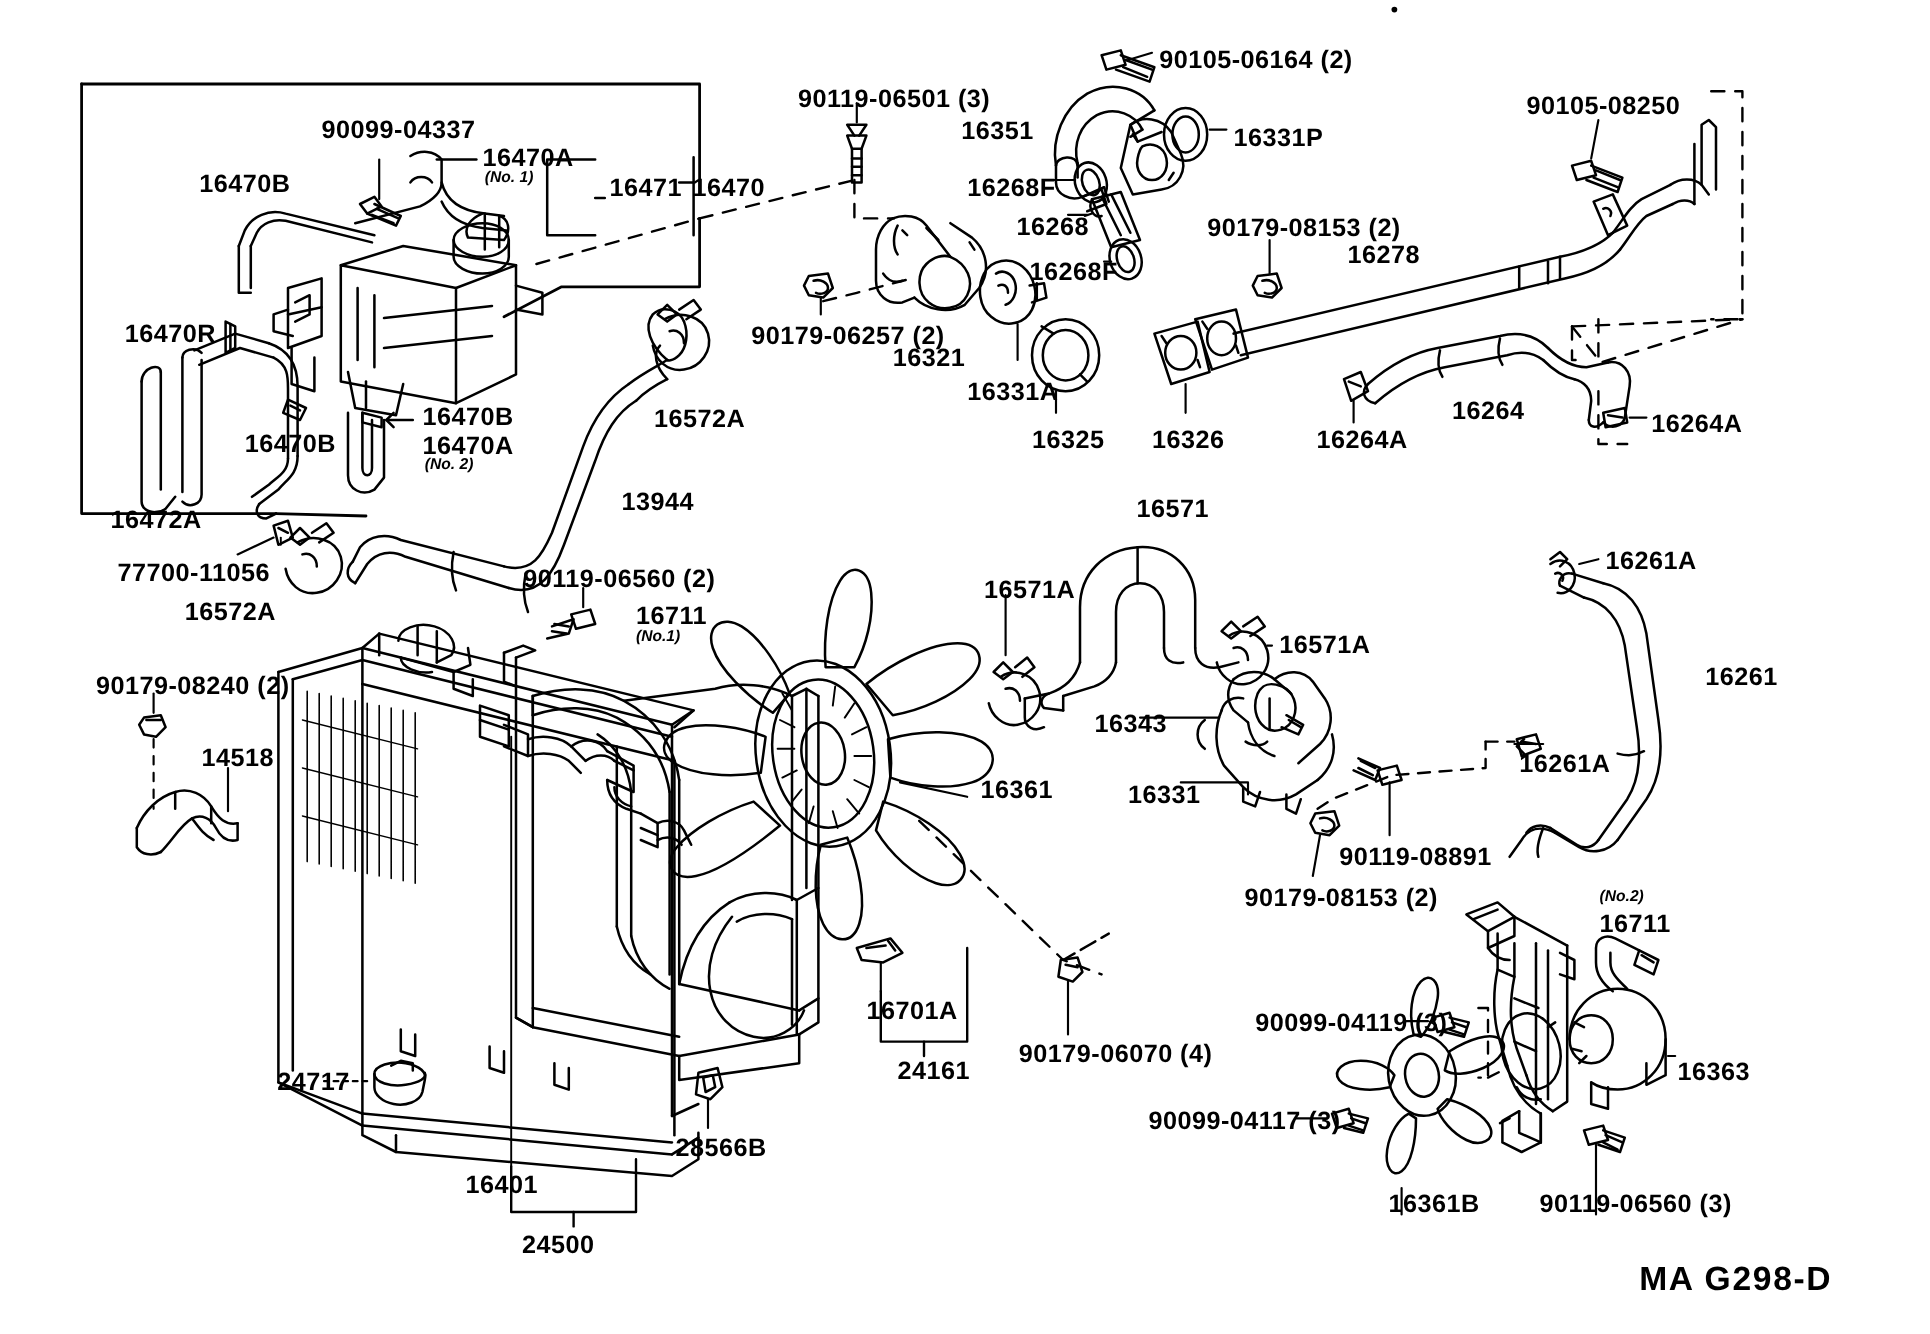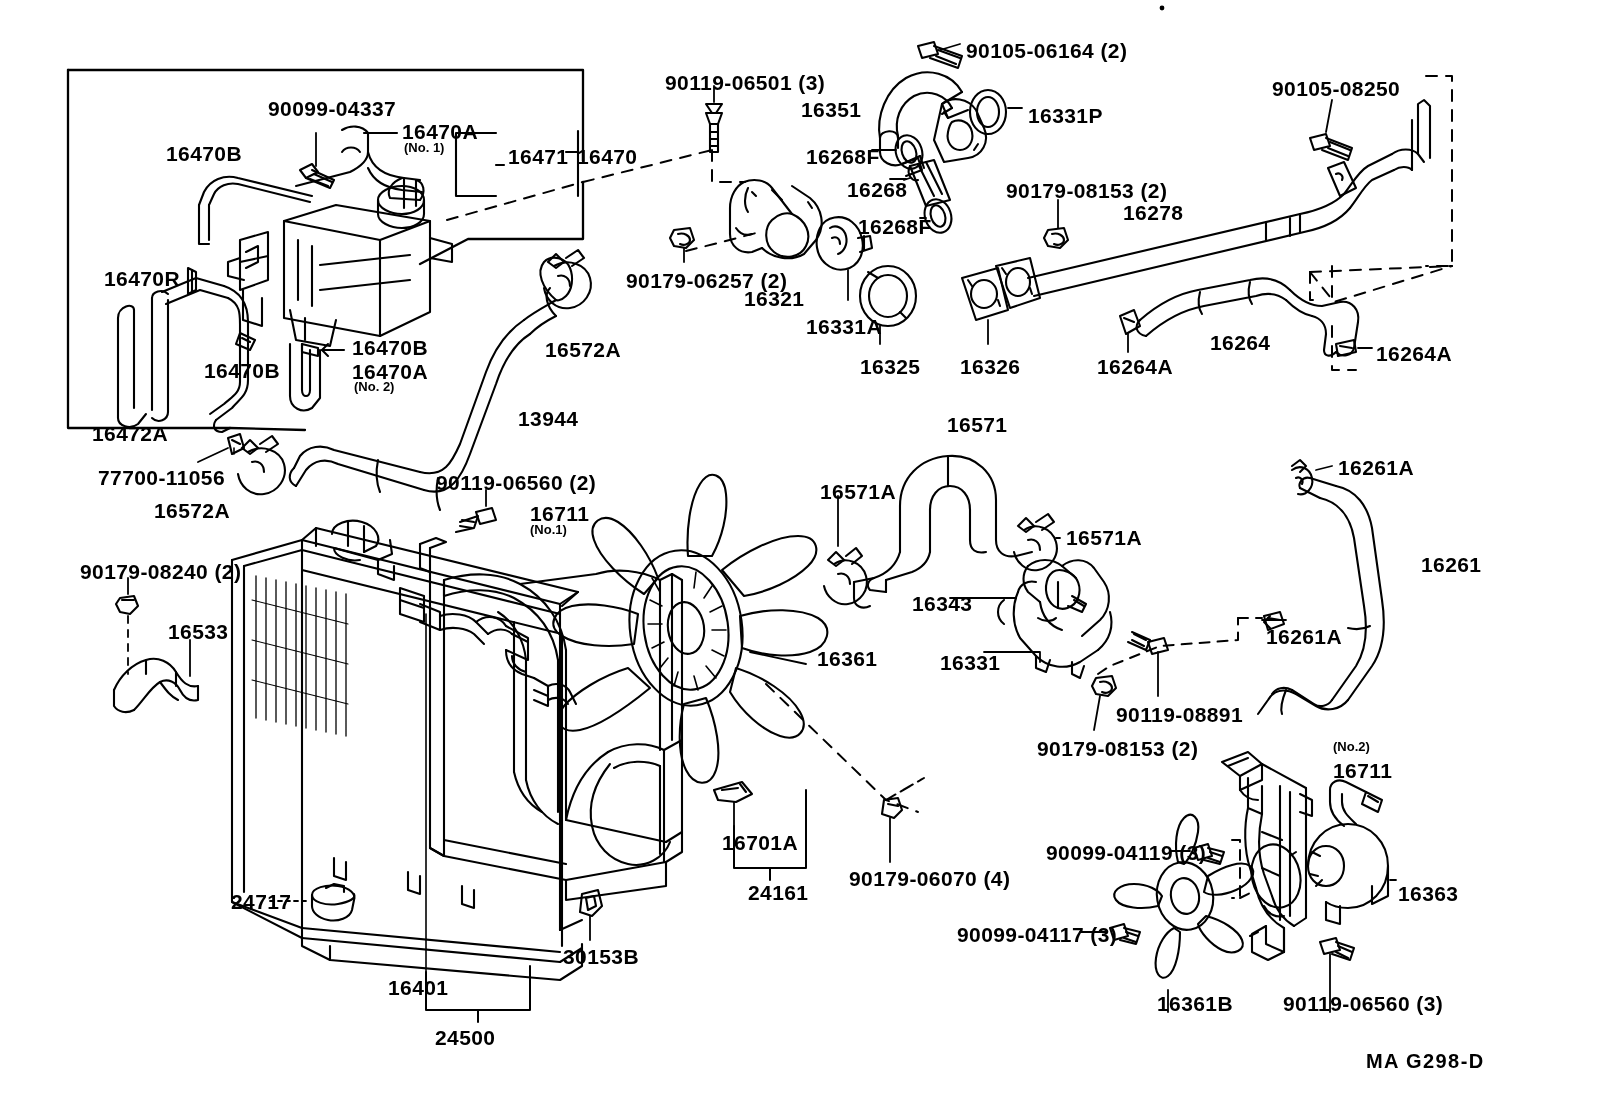--- a/index.html
+++ b/index.html
@@ -3,22 +3,22 @@
 <meta charset="utf-8">
 <title>Parts Diagram</title>
 <style>
   html,body{margin:0;padding:0;background:#ffffff;}
   body{width:1608px;height:1112px;overflow:hidden;
        font-family:"Liberation Sans","DejaVu Sans",sans-serif;color:#000;}
   #stage{position:relative;width:1608px;height:1112px;background:#fff;}
   svg.art{position:absolute;left:0;top:0;width:1608px;height:1112px;}
   .lbl{position:absolute;font-weight:700;font-size:21px;letter-spacing:.4px;
        white-space:nowrap;line-height:1;color:#000;}
-  .lbl.sub{font-size:13px;font-weight:700;letter-spacing:0;}
-  .foot{position:absolute;font-weight:700;font-size:20px;letter-spacing:1.4px;}
+  .lbl.sub{font-size:13px;font-weight:700;letter-spacing:0;font-style:italic;}
+  .foot{position:absolute;font-weight:700;font-size:28px;letter-spacing:1.4px;}
 </style>
 </head>
 <body>
 
 <div id="stage">
 
   <svg class="art" viewBox="0 0 1608 1112" fill="none" stroke="#000" stroke-width="2.1" stroke-linecap="round" stroke-linejoin="round">
 
     <g stroke-width="2.3">
       <path d="M68,70 L583,70 L583,161 M583,182 L583,239 L468,239 L420,264"></path>
@@ -696,25 +696,25 @@
   <div class="lbl" style="left:820px;top:481px">16571A</div>
   <div class="lbl" style="left:1066px;top:527px">16571A</div>
   <div class="lbl" style="left:912px;top:593px">16343</div>
   <div class="lbl" style="left:940px;top:652px">16331</div>
   <div class="lbl" style="left:1116px;top:704px">90119-08891</div>
   <div class="lbl" style="left:1037px;top:738px">90179-08153 (2)</div>
   <div class="lbl" style="left:1338px;top:457px">16261A</div>
   <div class="lbl" style="left:1421px;top:554px">16261</div>
   <div class="lbl" style="left:1266px;top:626px">16261A</div>
   <div class="lbl" style="left:80px;top:561px">90179-08240 (2)</div>
-  <div class="lbl" style="left:168px;top:621px">16533</div>
+  <div class="lbl" style="left:168px;top:621px">14518</div>
   <div class="lbl" style="left:231px;top:891px">24717</div>
   <div class="lbl" style="left:388px;top:977px">16401</div>
   <div class="lbl" style="left:435px;top:1027px">24500</div>
-  <div class="lbl" style="left:563px;top:946px">30153B</div>
+  <div class="lbl" style="left:563px;top:946px">28566B</div>
   <div class="lbl" style="left:436px;top:472px">90119-06560 (2)</div>
   <div class="lbl" style="left:530px;top:503px">16711</div>
   <div class="lbl sub" style="left:530px;top:523px">(No.1)</div>
   <div class="lbl" style="left:817px;top:648px">16361</div>
   <div class="lbl" style="left:722px;top:832px">16701A</div>
   <div class="lbl" style="left:748px;top:882px">24161</div>
   <div class="lbl" style="left:849px;top:868px">90179-06070 (4)</div>
   <div class="lbl" style="left:1333px;top:760px">16711</div>
   <div class="lbl sub" style="left:1333px;top:740px">(No.2)</div>
   <div class="lbl" style="left:1046px;top:842px">90099-04119 (3)</div>

